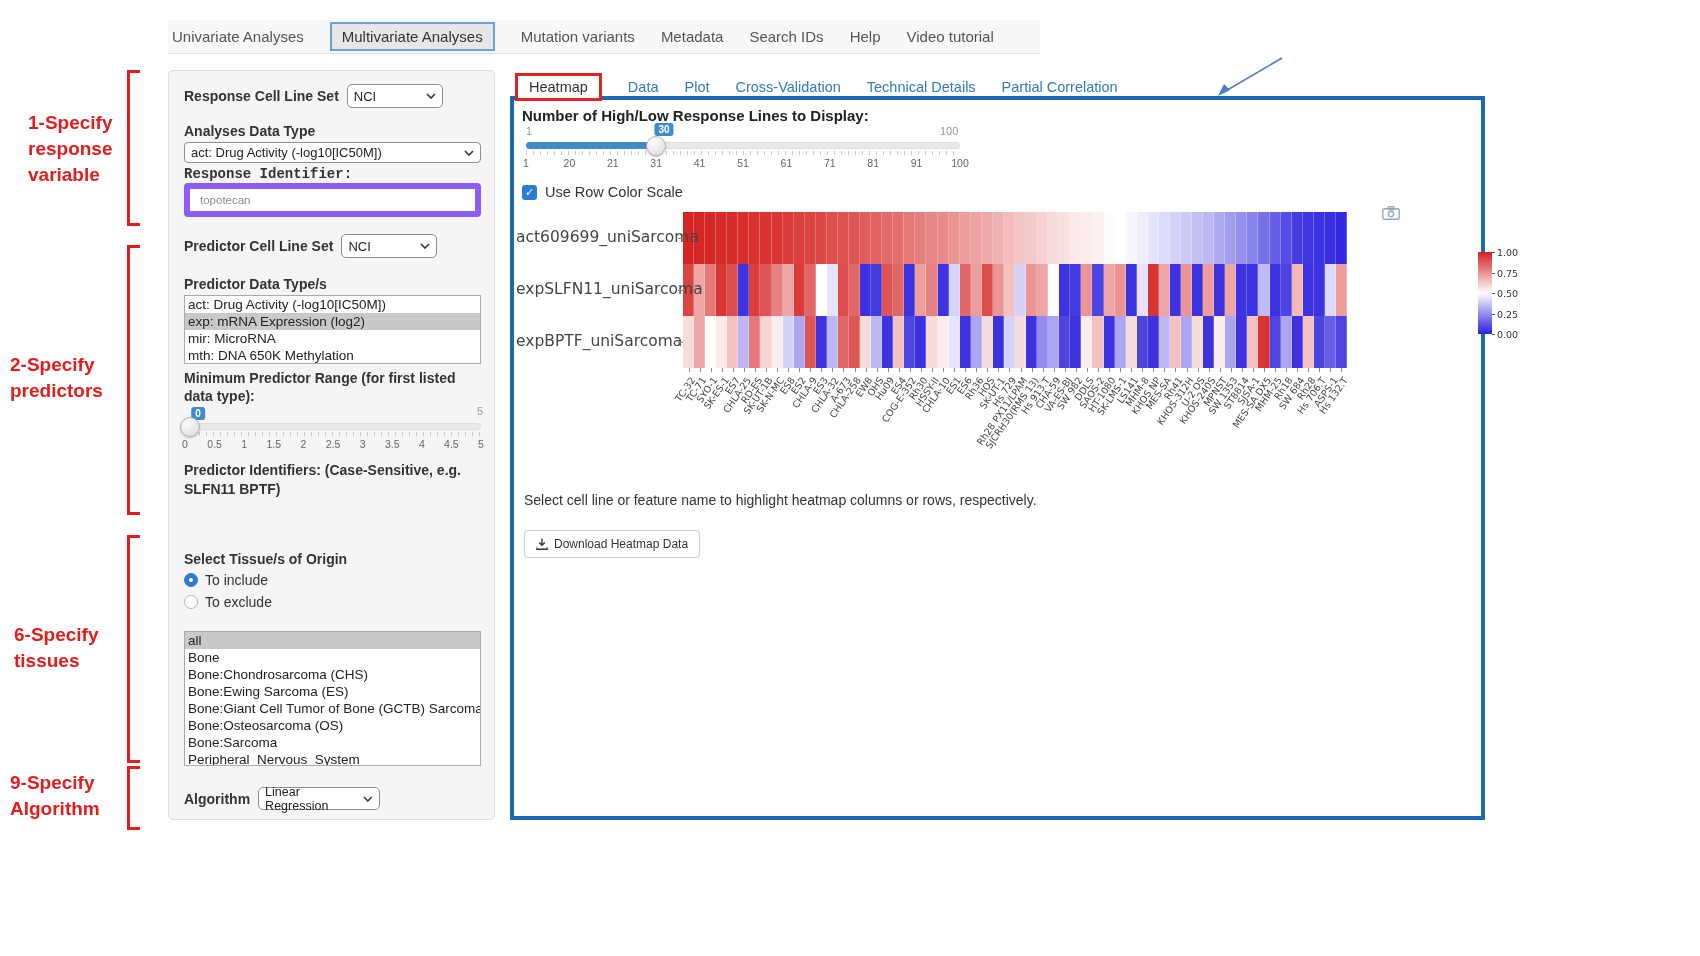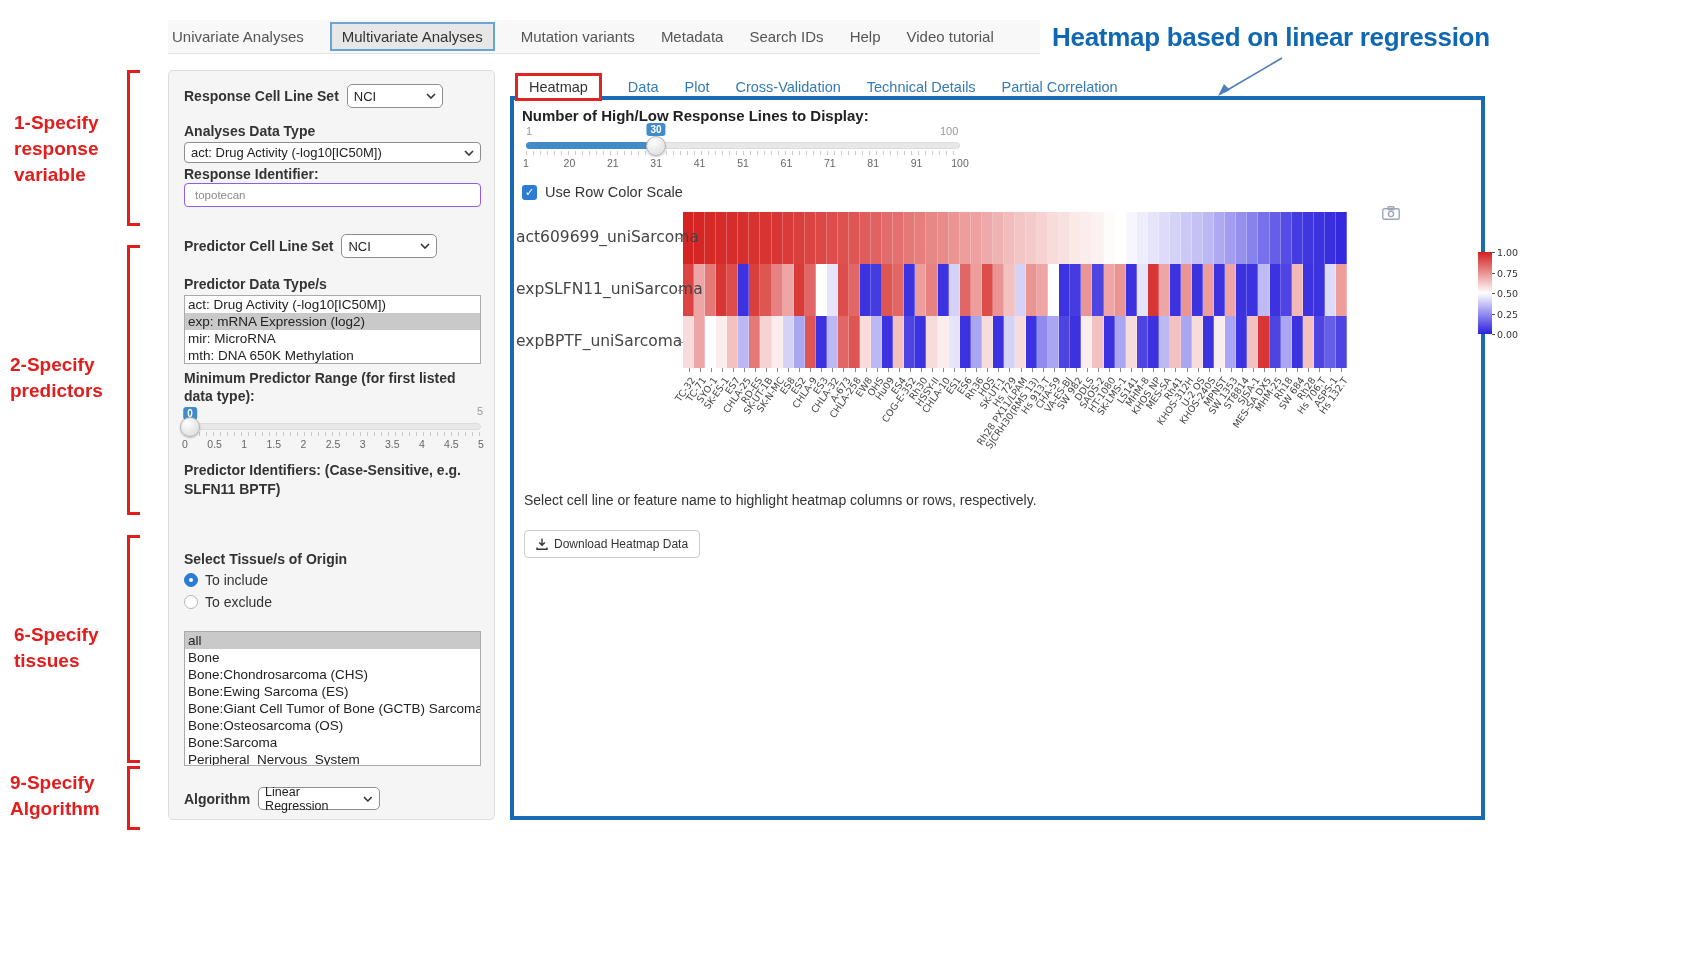--- a/index.html
+++ b/index.html
@@ -17,30 +17,30 @@
 
   
   .step-label { position: absolute; color: #e31c1c; font-size: 19px; font-weight: bold; line-height: 26px; }
   .bracket { position: absolute; width: 13px; border-left: 3px solid #e31c1c; border-top: 3px solid #e31c1c; border-bottom: 3px solid #e31c1c; }
 
   
   #sidebar { position: absolute; left: 168px; top: 70px; width: 327px; height: 750px; background: #f5f5f5; border: 1px solid #ddd; border-radius: 5px; }
   .sb-abs { position: absolute; }
   .sb-label { font-size: 14px; font-weight: bold; color: #333; }
   .sel { background: #fff; border: 1px solid #8e8e8e; border-radius: 5px; display: flex; align-items: center; justify-content: space-between; padding: 2px 6px; font-size: 13px; color: #222; cursor: pointer; }
-  .txt-input { background: #fff; border: 1px solid #8b5cf6; border-radius: 4px; font-size: 11.5px; color: #8a8a8a; padding: 5px 10px; width: 297px; }
+  .txt-input { background: #fff; border: 6px solid #8b5cf6; border-radius: 4px; font-size: 11.5px; color: #8a8a8a; padding: 5px 10px; width: 297px; }
   .listbox { background: #fff; border: 1px solid #aaa; overflow: hidden; width: 297px; }
   .listbox .opt { font-size: 13.5px; color: #222; padding: 0 3px; height: 17px; line-height: 17px; white-space: nowrap; cursor: pointer; }
   .listbox .opt.selected { background: #c9c9c9; }
 
   
   .slider-track { position: absolute; height: 7px; background: #e8e8e8; border-radius: 4px; border: 1px solid #ddd; }
   .slider-fill { position: absolute; height: 7px; background: #428bca; border-radius: 4px 0 0 4px; }
   .slider-thumb { position: absolute; width: 20px; height: 20px; border-radius: 50%; background: radial-gradient(circle at 35% 30%, #fdfdfd, #d8d8d8); border: 1px solid #b5b5b5; box-shadow: 0 1px 2px rgba(0,0,0,0.25); cursor: pointer; }
-  .slider-badge { position: absolute; background: #428bca; color: #fff; font-size: 10px; font-weight: bold; padding: 1px 4px; border-radius: 3px; transform: translateX(-50%); }
+  .slider-badge { position: absolute; background: #428bca; color: #fff; font-size: 10px; font-weight: bold; padding: 1px 4px; border-radius: 3px; transform: translateX(-50%); margin-left: 8px; }
   .slider-minor { position: absolute; height: 4px; background: repeating-linear-gradient(90deg, #c9c9c9 0 1px, transparent 1px 7px); }
   .tick-row { position: absolute; }
   .tick-lab { position: absolute; transform: translateX(-50%); font-size: 10.5px; color: #666; }
   .mini-lab { position: absolute; font-size: 11px; color: #999; }
 
   
   .radio-row { position: absolute; display: flex; align-items: center; gap: 7px; cursor: pointer; }
   .radio { width: 14px; height: 14px; border-radius: 50%; border: 1px solid #b5b5b5; background: #fff; position: relative; }
   .radio.on { background: #2e7bd3; border-color: #2e7bd3; }
   .radio.on::after { content: ""; position: absolute; left: 4px; top: 4px; width: 4px; height: 4px; border-radius: 50%; background: #fff; }
@@ -76,27 +76,26 @@
   <div id="navbar">
       <div class="nav-item">Univariate Analyses</div>
       <div class="nav-item active">Multivariate Analyses</div>
       <div class="nav-item">Mutation variants</div>
       <div class="nav-item">Metadata</div>
       <div class="nav-item">Search IDs</div>
       <div class="nav-item">Help</div>
       <div class="nav-item">Video tutorial</div>
     </div>
 
-  <div id="heading">Heatmap based on linear regression</div>
   <svg id="arrow-svg" width="110" height="50" viewBox="0 0 110 50">
     <line x1="92" y1="6" x2="34" y2="40" stroke="#4d7ebf" stroke-width="1.6"></line>
     <polygon points="28,44 40,38 34,32" fill="#4d7ebf"></polygon>
   </svg>
 
-  <div class="step-label" style="left:14px; top:110px;">
+  <div class="step-label" style="left:28px; top:110px;">
       <div>1-Specify</div>
       <div>response</div>
       <div>variable</div>
     </div>
   <div class="step-label" style="left:10px; top:352px;">
       <div>2-Specify</div>
       <div>predictors</div>
     </div>
   <div class="step-label" style="left:14px; top:622px;">
       <div>6-Specify</div>
@@ -121,21 +120,21 @@
           </svg>
       </span>
     </div>
     <div class="sb-abs sb-label" style="left:15px; top:52px;">Analyses Data Type</div>
     <div class="sb-abs sel" style="left:15px; top:71px; width:297px; height:21px; border-radius:4px;">
       <span>act: Drug Activity (-log10[IC50M])</span>
       <svg width="10" height="6" viewBox="0 0 10 6">
           <polyline points="1,1 5,5 9,1" fill="none" stroke="#333" stroke-width="1.6"></polyline>
         </svg>
     </div>
-    <div class="sb-abs sb-label" style="left:15px; top:95px;">Response Identifier:</div>
+    <div class="sb-abs sb-label" style="left:15px; top:95px;font-family:Liberation Mono, monospace;">Response Identifier:</div>
     <div class="sb-abs txt-input" style="left:15px; top:112px;">topotecan</div>
 
     <div class="sb-abs" style="left:15px; top:163px; display:flex; align-items:center; gap:8px;">
       <span class="sb-label">Predictor Cell Line Set</span>
       <span class="sel" style="width:96px; height:24px;">
         <span>NCI</span>
         <svg width="10" height="6" viewBox="0 0 10 6">
             <polyline points="1,1 5,5 9,1" fill="none" stroke="#333" stroke-width="1.6"></polyline>
           </svg>
       </span>

